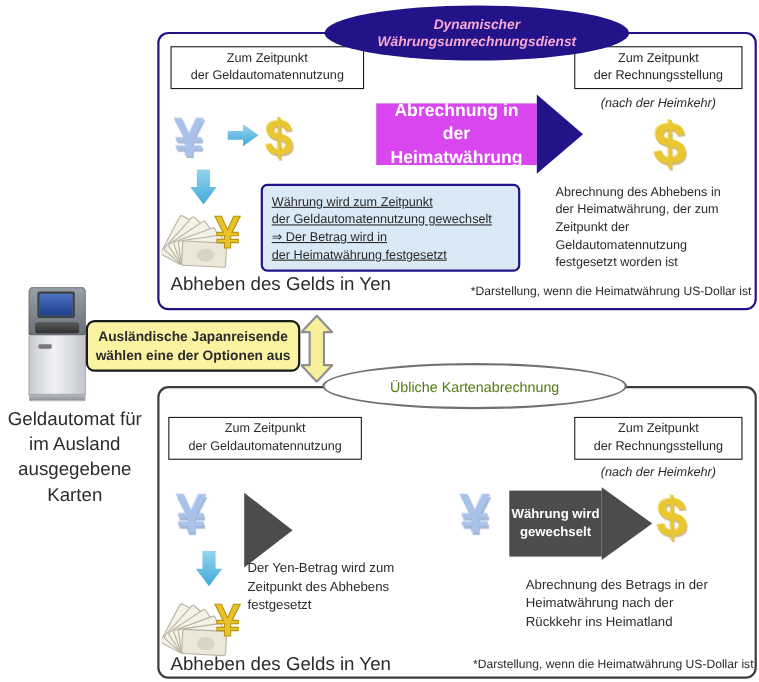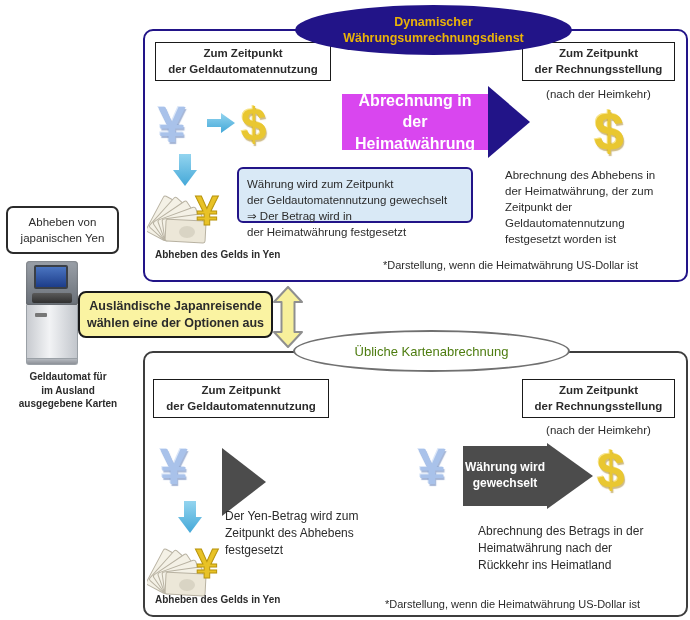--- a/index.html
+++ b/index.html
@@ -9,27 +9,27 @@
   .abs { position:absolute; }
   .pre { white-space:pre-line; }
 
   
   .panel { border-radius:10px; background:#fff; }
   .panel-dcc { border:2px solid #221488; }
   .panel-usual { border:2px solid #3d3d3d; }
 
   
   .ellipse { border-radius:50%; display:flex; align-items:center; justify-content:center; text-align:center; z-index:3; }
-  .ellipse-dcc { background:#221488; color:#eab308; font-weight:bold; font-size:12.5px; line-height:1.3; }
+  .ellipse-dcc { background:#221488; color:#f9a8d4; font-weight:bold; font-size:12.5px; line-height:1.3;font-style:italic; }
   .ellipse-usual { background:#fff; border:2px solid #707070; color:#4d7c0f; font-size:13px; }
 
   
   .label-box { background:#fff; border:1px solid #1a1a1a; display:flex; align-items:center; justify-content:center;
-               text-align:center; font-size:11.5px; line-height:1.35;font-weight:bold; }
-  .sub-label { text-align:center; font-size:11.5px; }
+               text-align:center; font-size:11.5px; line-height:1.35; }
+  .sub-label { text-align:center; font-size:11.5px;font-style:italic; }
 
   
   .cur { font-weight:bold; line-height:1; letter-spacing:-1px; }
   .yen { color:#a9c2ea; text-shadow:1px 2px 1px rgba(90,120,180,.55), -1px -1px 0 #dce7f8; }
   .usd { color:#e9c731; text-shadow:1px 2px 1px rgba(160,120,10,.5), -1px -1px 0 #f7e48a; }
 
   
   .big-arrow { display:flex; align-items:center; }
   .ba-body { color:#fff; font-weight:bold; display:flex; align-items:center; justify-content:center;
              text-align:center; white-space:pre-line; }
@@ -44,22 +44,22 @@
   
   .info-box { background:#d9e9f6; border:2px solid #221488; border-radius:6px; padding:7px 8px;
               font-size:11.5px; line-height:1.4; }
   .chooser-box { background:#faf3a2; border:2px solid #1a1a1a; border-radius:8px; display:flex; align-items:center;
                  justify-content:center; text-align:center; font-weight:bold; font-size:12.5px; line-height:1.35; }
   .round-box { background:#fff; border:2px solid #2b2b2b; border-radius:7px; display:flex; align-items:center;
                justify-content:center; text-align:center; font-size:11.5px; line-height:1.4; }
 
   .body-text { font-size:11.5px; line-height:1.4; }
   .body-text12 { font-size:12px; line-height:1.4; }
-  .caption { font-size:10px;font-weight:bold; }
-  .footnote { font-size:11px; text-align:left; }
+  .caption { font-size:17px; }
+  .footnote { font-size:11px; text-align:right; }
   .center { text-align:center; }
 
   
   .atm { width:52px; height:104px; }
   .atm-head { height:44px; background:linear-gradient(180deg,#9aa0a8,#6a7078); border-radius:4px 4px 2px 2px;
               position:relative; box-shadow:inset 0 0 2px #555; }
   .atm-screen { position:absolute; left:8px; top:4px; width:34px; height:24px;
                 background:linear-gradient(180deg,#4a74c0,#1d3d8a); border:2px solid #3a3f46; border-radius:2px; }
   .atm-panel { position:absolute; left:6px; bottom:2px; width:40px; height:10px;
                background:linear-gradient(#5a5a5a,#303030); border-radius:2px; }
@@ -126,39 +126,37 @@
       <text x="60" y="42" font-size="42" font-weight="bold" fill="#e8c226" stroke="#b8950f" stroke-width="1" text-anchor="middle">¥</text>
     </svg>
   </span>
 
   <div class="abs big-arrow navy" style="left:342px; top:86px;">
     <div class="ba-body">Abrechnung in
 der Heimatwährung</div>
     <div class="ba-head"></div>
   </div>
 
-  <div class="abs info-box pre" style="left:237px; top:167px; width:236px; height:56px;">Währung wird zum Zeitpunkt
+  <div class="abs info-box pre" style="left:237px; top:167px; width:236px; height:80px;text-decoration:underline;">Währung wird zum Zeitpunkt
 der Geldautomatennutzung gewechselt
 ⇒ Der Betrag wird in
 der Heimatwährung festgesetzt</div>
 
   <div class="abs caption" style="left:155px; top:249px;">Abheben des Gelds in Yen</div>
 
   <div class="abs cur usd" style="left:594px; top:104px; font-size:54px;">$</div>
 
   <div class="abs body-text pre" style="left:505px; top:167px; width:180px;">Abrechnung des Abhebens in
 der Heimatwährung, der zum
 Zeitpunkt der
 Geldautomatennutzung
 festgesetzt worden ist</div>
 
   <div class="abs footnote" style="left:383px; top:259px; width:300px;">*Darstellung, wenn die Heimatwährung US-Dollar ist</div>
 
-  <div class="abs round-box pre" style="left:6px; top:206px; width:113px; height:48px;">Abheben von
-japanischen Yen</div>
 
   <div class="abs atm" style="left:26px; top:261px;">
     <div class="atm-head">
       <div class="atm-screen"></div>
       <div class="atm-panel"></div>
     </div>
     <div class="atm-body">
       <div class="atm-slot"></div>
     </div>
     <div class="atm-base"></div>

